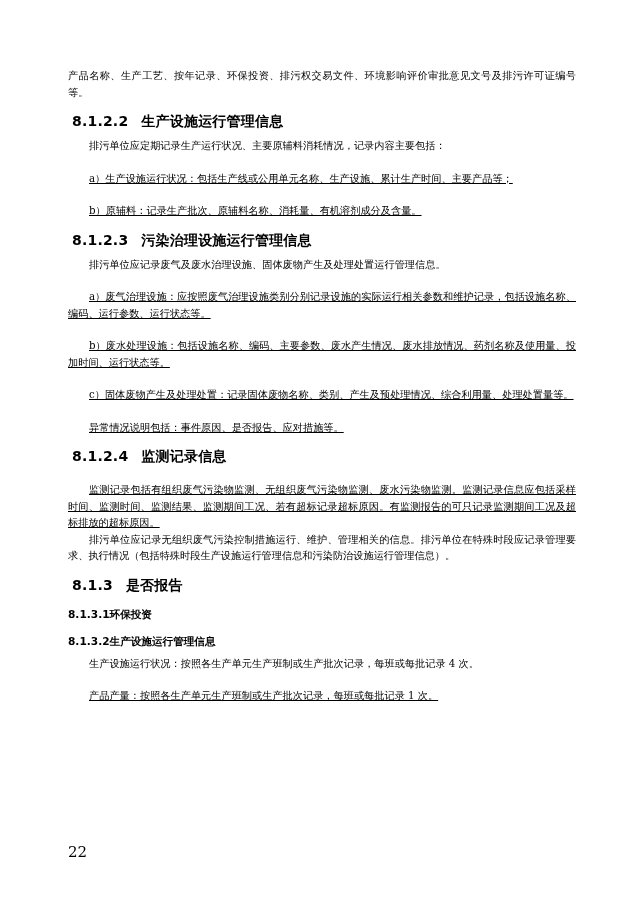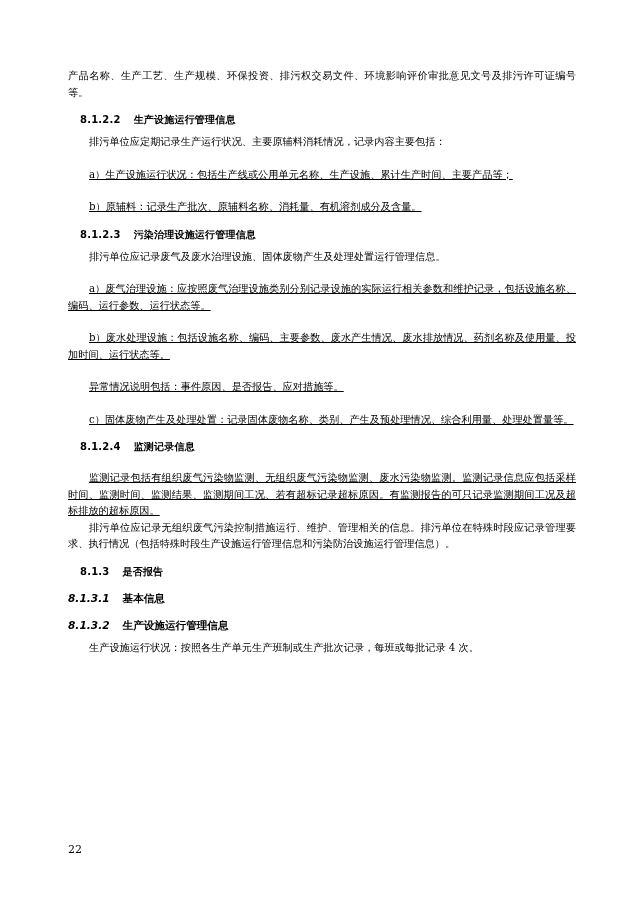--- a/index.html
+++ b/index.html
@@ -28,96 +28,95 @@
     margin: 0;
     font-size: 10.2px;
     line-height: 1.62;
     text-align: justify;
     text-justify: inter-ideograph;
   }
   .para-top {
     margin-bottom: 2px;
   }
   .heading {
-    margin: 12px 0 7px 12px;
-    font-size: 10px;
+    margin: 12px 0 7px 4px;
+    font-size: 14px;
     font-weight: bold;
     font-family: "DejaVu Sans", "Liberation Sans", sans-serif;
     letter-spacing: 0.2px;
   }
   .heading .num {
     display: inline-block;
     margin-right: 13px;
   }
   .heading-sub {
     margin: 13px 0 7px 0;
     font-size: 10.6px;
     font-weight: bold;
     font-family: "DejaVu Sans", "Liberation Sans", sans-serif;
   }
   .heading-sub .num {
     display: inline-block;
-    margin-right: 13px;
-    font-style: italic;
   }
   .indent {
     text-indent: 21px;
   }
   .tight {
     margin-top: 16px;
     text-decoration: underline;
   }
   .page-number {
     position: absolute;
     left: 68px;
     top: 843px;
-    font-size: 11px;
+    font-size: 15px;
     font-family: "DejaVu Serif", "Liberation Serif", serif;
   }
 </style>
 </head>
 <body>
 
 <div class="page">
   <div class="content">
 
-    <p class="para-top">产品名称、生产工艺、生产规模、环保投资、排污权交易文件、环境影响评价审批意见文号及排污许可证编号等。</p>
+    <p class="para-top">产品名称、生产工艺、按年记录、环保投资、排污权交易文件、环境影响评价审批意见文号及排污许可证编号等。</p>
 
     <div class="heading">
       <span class="num">8.1.2.2</span><span>生产设施运行管理信息</span>
     </div>
     <p class="indent">排污单位应定期记录生产运行状况、主要原辅料消耗情况，记录内容主要包括：</p>
     <p class="indent tight">a）生产设施运行状况：包括生产线或公用单元名称、生产设施、累计生产时间、主要产品等；</p>
     <p class="indent tight">b）原辅料：记录生产批次、原辅料名称、消耗量、有机溶剂成分及含量。</p>
 
     <div class="heading">
       <span class="num">8.1.2.3</span><span>污染治理设施运行管理信息</span>
     </div>
     <p class="indent">排污单位应记录废气及废水治理设施、固体废物产生及处理处置运行管理信息。</p>
     <p class="indent tight">a）废气治理设施：应按照废气治理设施类别分别记录设施的实际运行相关参数和维护记录，包括设施名称、编码、运行参数、运行状态等。</p>
     <p class="indent tight">b）废水处理设施：包括设施名称、编码、主要参数、废水产生情况、废水排放情况、药剂名称及使用量、投加时间、运行状态等。</p>
+    <p class="indent tight">c）固体废物产生及处理处置：记录固体废物名称、类别、产生及预处理情况、综合利用量、处理处置量等。</p>
     <p class="indent tight">异常情况说明包括：事件原因、是否报告、应对措施等。</p>
-    <p class="indent tight">c）固体废物产生及处理处置：记录固体废物名称、类别、产生及预处理情况、综合利用量、处理处置量等。</p>
 
     <div class="heading">
       <span class="num">8.1.2.4</span><span>监测记录信息</span>
     </div>
     <p class="indent tight">监测记录包括有组织废气污染物监测、无组织废气污染物监测、废水污染物监测。监测记录信息应包括采样时间、监测时间、监测结果、监测期间工况、若有超标记录超标原因。有监测报告的可只记录监测期间工况及超标排放的超标原因。</p>
 
     <p class="indent">排污单位应记录无组织废气污染控制措施运行、维护、管理相关的信息。排污单位在特殊时段应记录管理要求、执行情况（包括特殊时段生产设施运行管理信息和污染防治设施运行管理信息）。</p>
 
     <div class="heading">
       <span class="num">8.1.3</span><span>是否报告</span>
     </div>
 
     <div class="heading-sub">
-      <span class="num">8.1.3.1</span><span>基本信息</span>
+      <span class="num">8.1.3.1</span><span>环保投资</span>
     </div>
 
     <div class="heading-sub">
       <span class="num">8.1.3.2</span><span>生产设施运行管理信息</span>
     </div>
     <p class="indent">生产设施运行状况：按照各生产单元生产班制或生产批次记录，每班或每批记录 4 次。</p>
+    <p class="indent tight">产品产量：按照各生产单元生产班制或生产批次记录，每班或每批记录 1 次。</p>
 
   </div>
 
   <div class="page-number">22</div>
 </div>
 
 </body></html>

